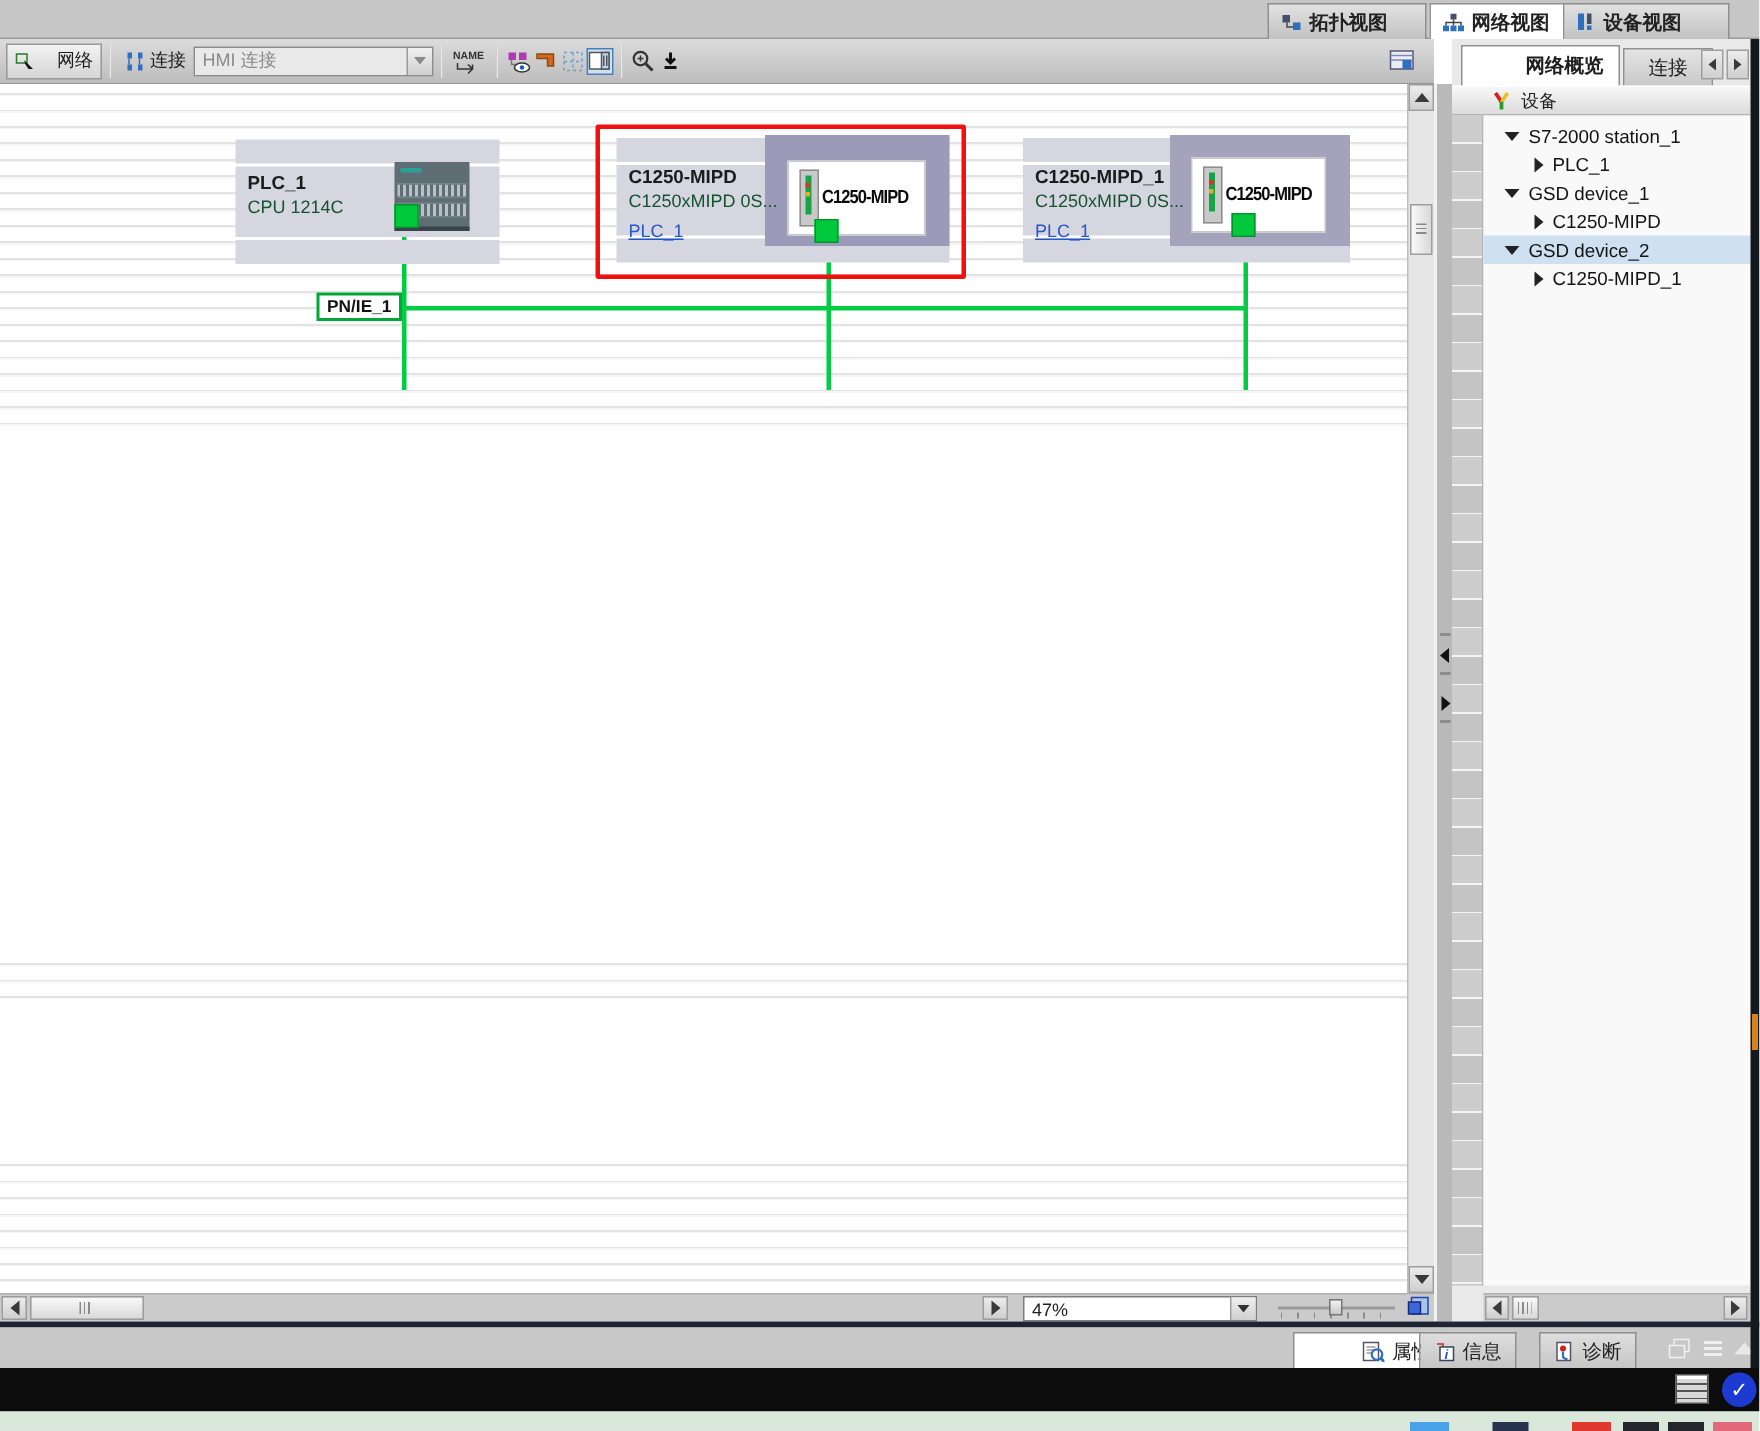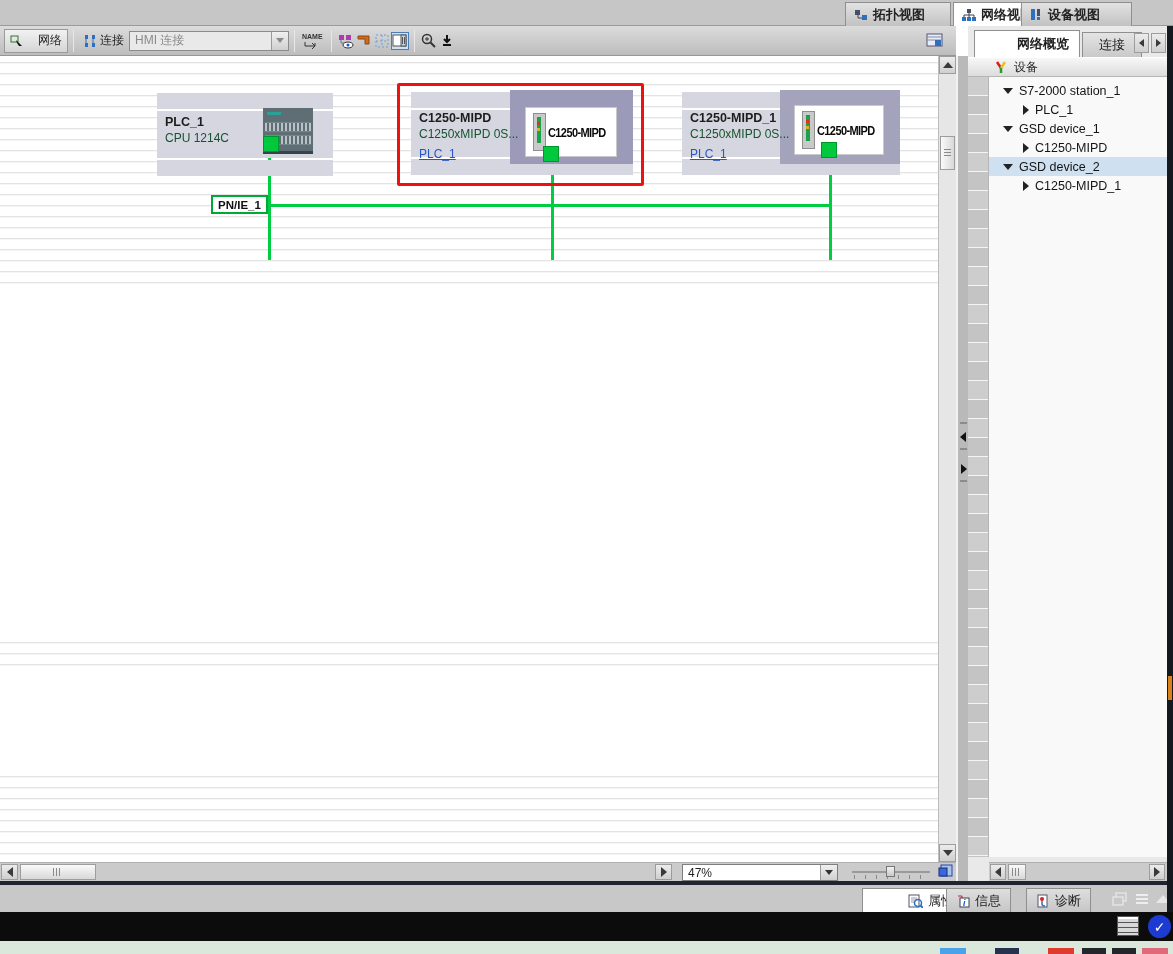--- a/index.html
+++ b/index.html
@@ -126,21 +126,21 @@
     <div class="vtab active" style="left:953px;width:100px;">
       <svg class="mini-ico" width="14" height="12">
           <rect x="5" y="0" width="4" height="4" fill="#44506a"></rect>
           <rect x="0" y="8" width="4" height="4" fill="#2f6fbf"></rect>
           <rect x="5" y="8" width="4" height="4" fill="#2f6fbf"></rect>
           <rect x="10" y="8" width="4" height="4" fill="#2f6fbf"></rect>
           <path d="M7 4 L7 6 M2 8 L2 6 L12 6 L12 8 M7 6 L7 8" stroke="#444" fill="none"></path>
         </svg>
       <span>网络视图</span>
     </div>
-    <div class="vtab" style="left:1021px;width:111px;">
+    <div class="vtab" style="left:1042px;width:111px;">
       <svg class="mini-ico" width="13" height="13">
           <rect x="1" y="1" width="4" height="11" fill="#2f6fbf"></rect>
           <rect x="7" y="1" width="3" height="7" fill="#44506a"></rect>
           <rect x="7" y="9" width="3" height="3" fill="#2f6fbf"></rect>
         </svg>
       <span>设备视图</span>
     </div>
   </div>
 
   <div class="toolbar">

